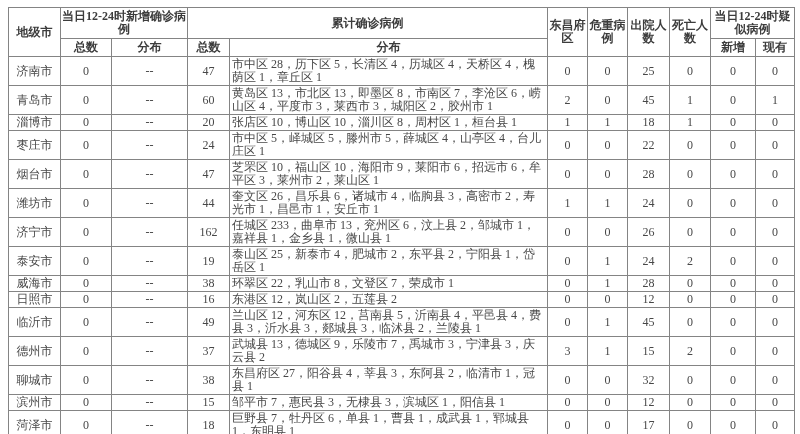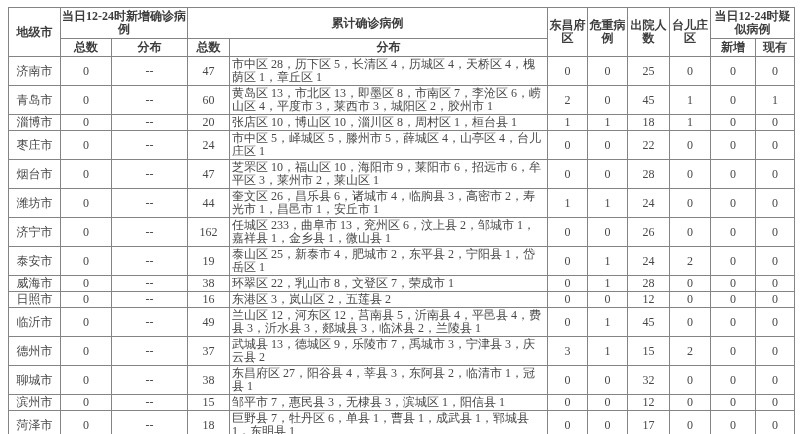--- a/index.html
+++ b/index.html
@@ -76,21 +76,21 @@
         <col class="c-sexist">
     </colgroup>
     <thead>
       <tr>
         <th rowspan="2">地级市</th>
         <th colspan="2">当日12-24时新增确诊病例</th>
         <th colspan="2">累计确诊病例</th>
         <th rowspan="2">东昌府区</th>
         <th rowspan="2">危重病例</th>
         <th rowspan="2">出院人数</th>
-        <th rowspan="2">台儿庄区</th>
+        <th rowspan="2">死亡人数</th>
         <th colspan="2">当日12-24时疑似病例</th>
       </tr>
       <tr>
         <th>总数</th>
         <th>分布</th>
         <th>总数</th>
         <th>分布</th>
         <th>新增</th>
         <th>现有</th>
       </tr>
@@ -211,21 +211,21 @@
         <td class="num">28</td>
         <td class="num">0</td>
         <td class="num">0</td>
         <td class="num">0</td>
       </tr>
       <tr>
         <td class="city">日照市</td>
         <td class="num">0</td>
         <td class="num">--</td>
         <td class="num">16</td>
-        <td class="dist">东港区 3，岚山区 2，五莲县 2</td>
+        <td class="dist">东港区 12，岚山区 2，五莲县 2</td>
         <td class="num">0</td>
         <td class="num">0</td>
         <td class="num">12</td>
         <td class="num">0</td>
         <td class="num">0</td>
         <td class="num">0</td>
       </tr>
       <tr>
         <td class="city">临沂市</td>
         <td class="num">0</td>

